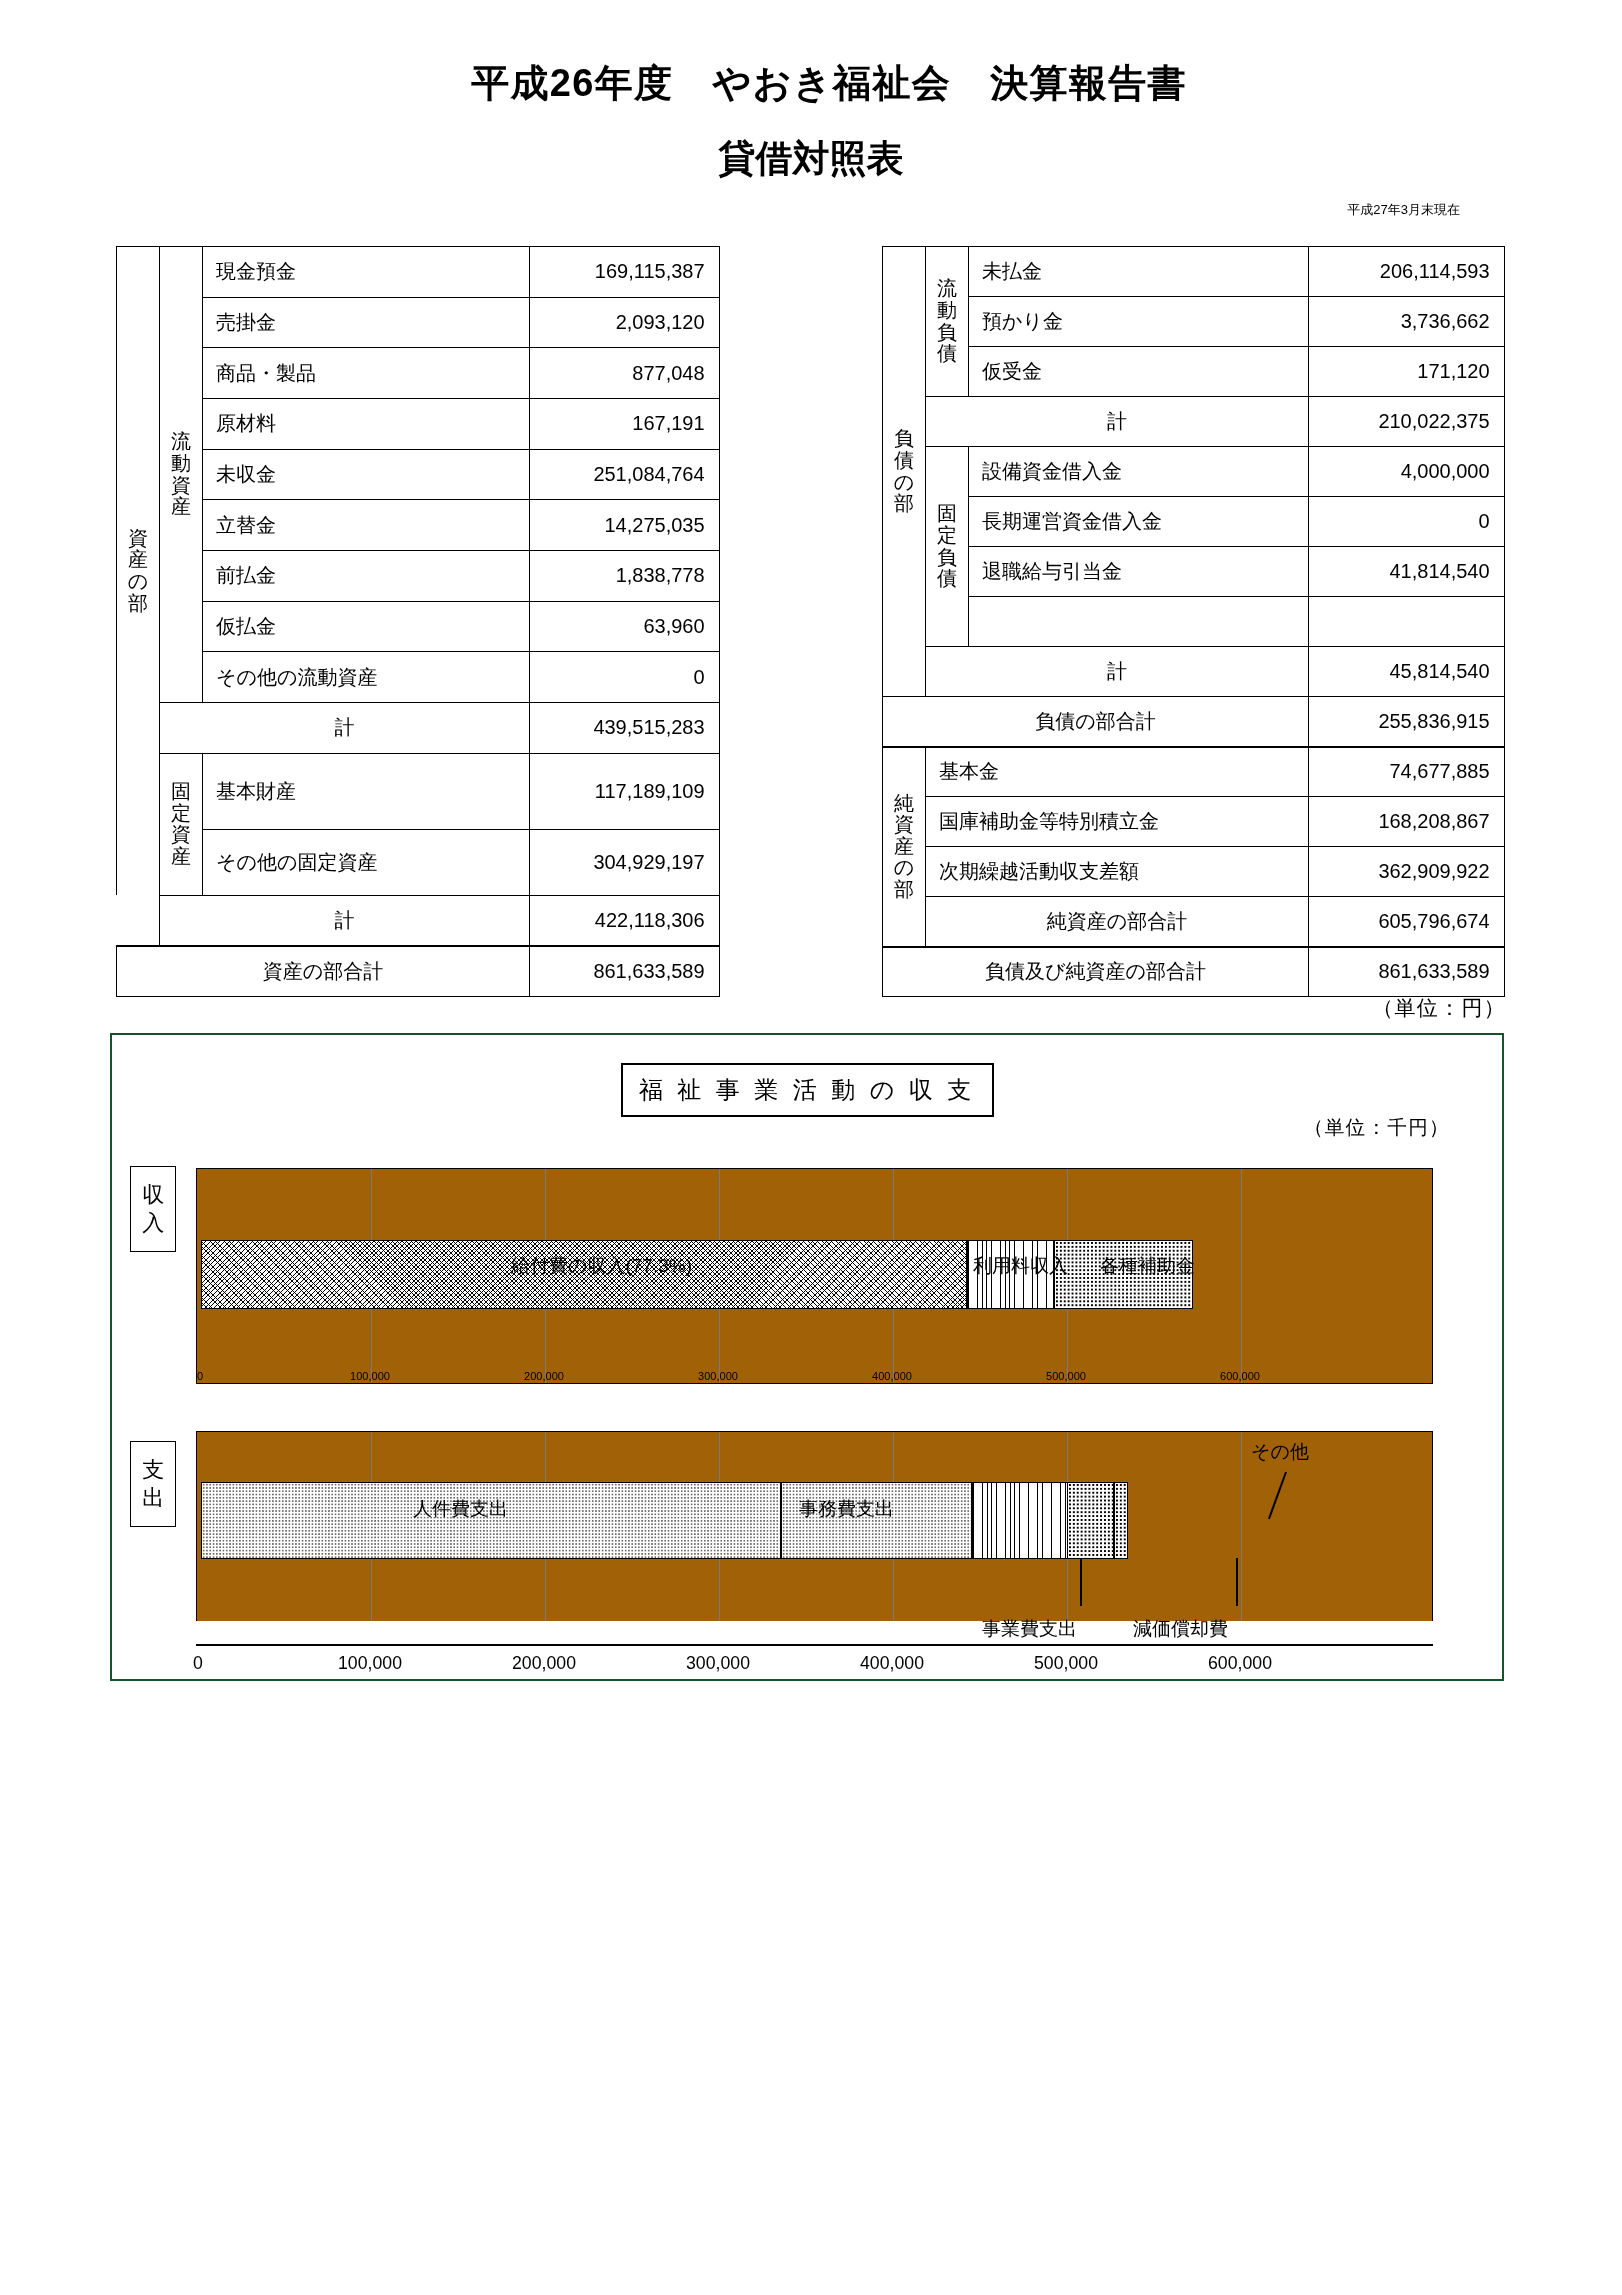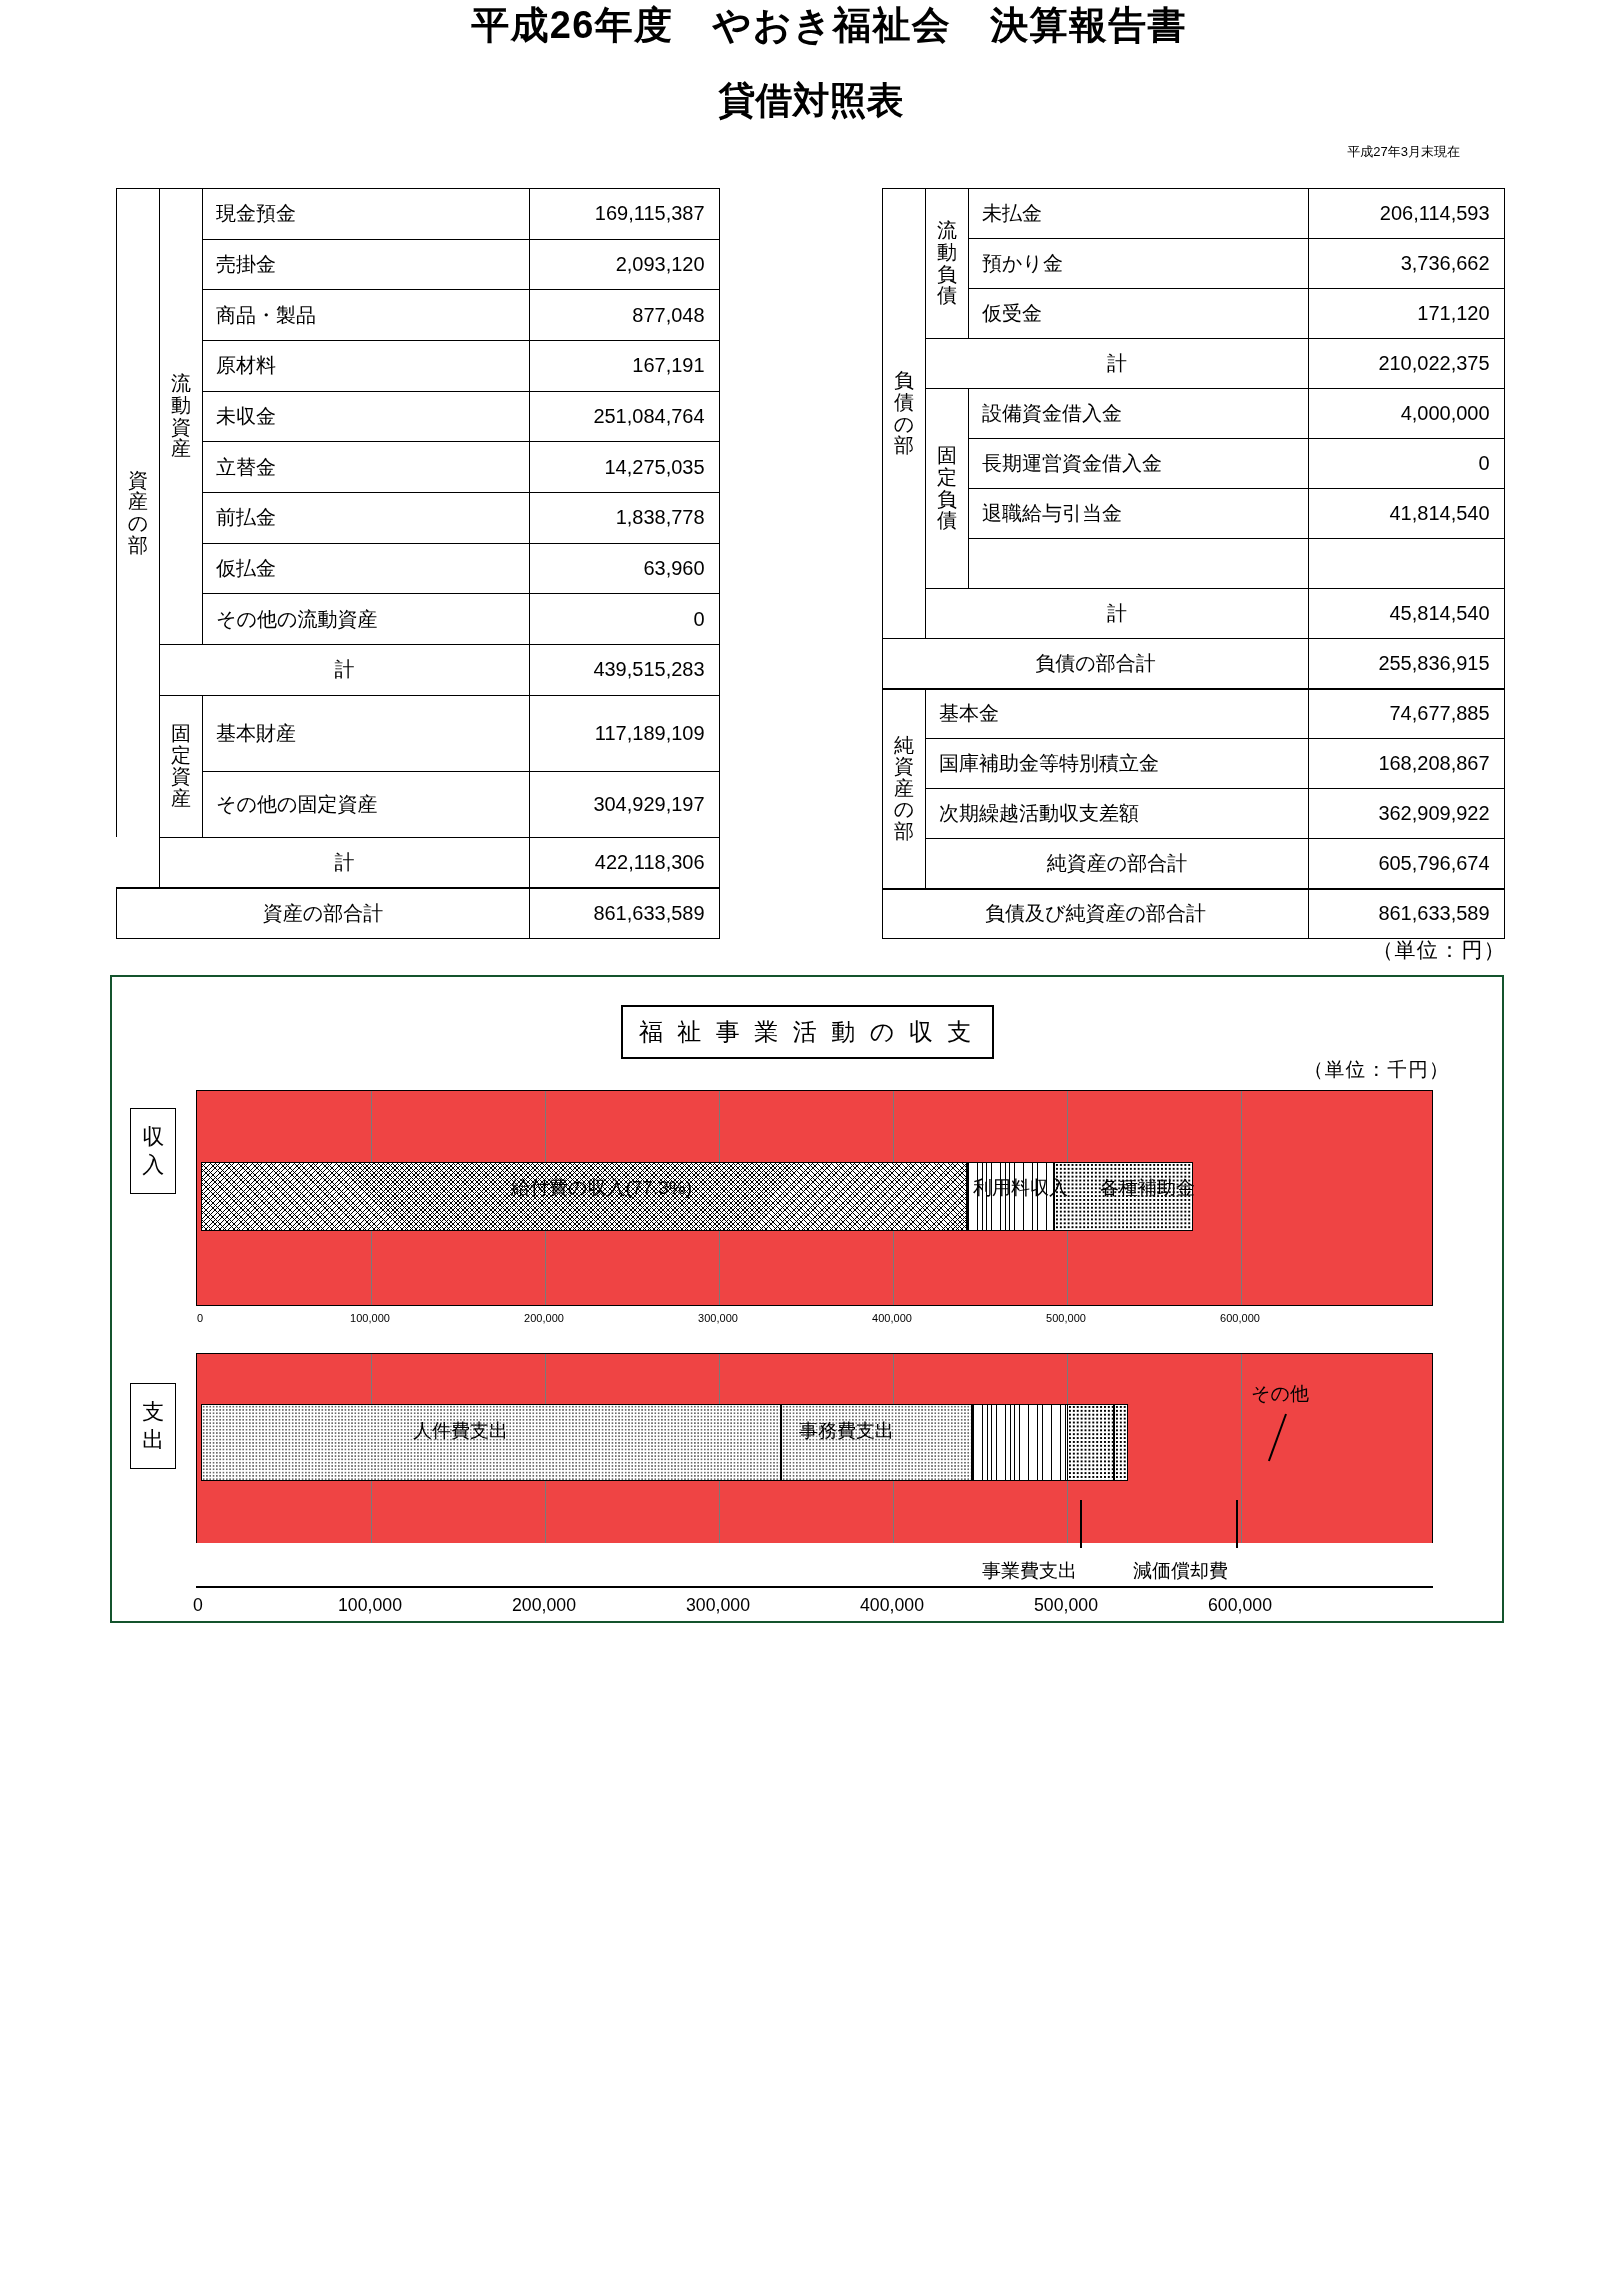--- a/index.html
+++ b/index.html
@@ -20,20 +20,21 @@
     height: 2295px;
     box-sizing: border-box;
     padding: 0;
   }
   
   .doc-title {
     text-align: center;
     font-size: 38px;
     font-weight: bold;
     letter-spacing: 1.3px;
+    margin-top: 58px;
     padding-left: 36px;
   }
   .sub-title {
     text-align: center;
     font-size: 37px;
     font-weight: bold;
     margin-top: 25px;
   }
   .asof {
     position: absolute;
@@ -132,21 +133,22 @@
     line-height: 1.25;
     padding: 14.4px 0;
     box-sizing: border-box;
   }
   .rowlabel span { display: block; }
 
   .plotbox {
     position: absolute;
     border: 1.3px solid #000;
     box-sizing: border-box;
-    background: #ef4444;
+    background: #a16207;
+    margin-top: 20px;
   }
   .gridline {
     position: absolute;
     top: 0;
     bottom: 0;
     width: 0.7px;
     background: #7a7a7a;
   }
   .seg {
     position: absolute;

